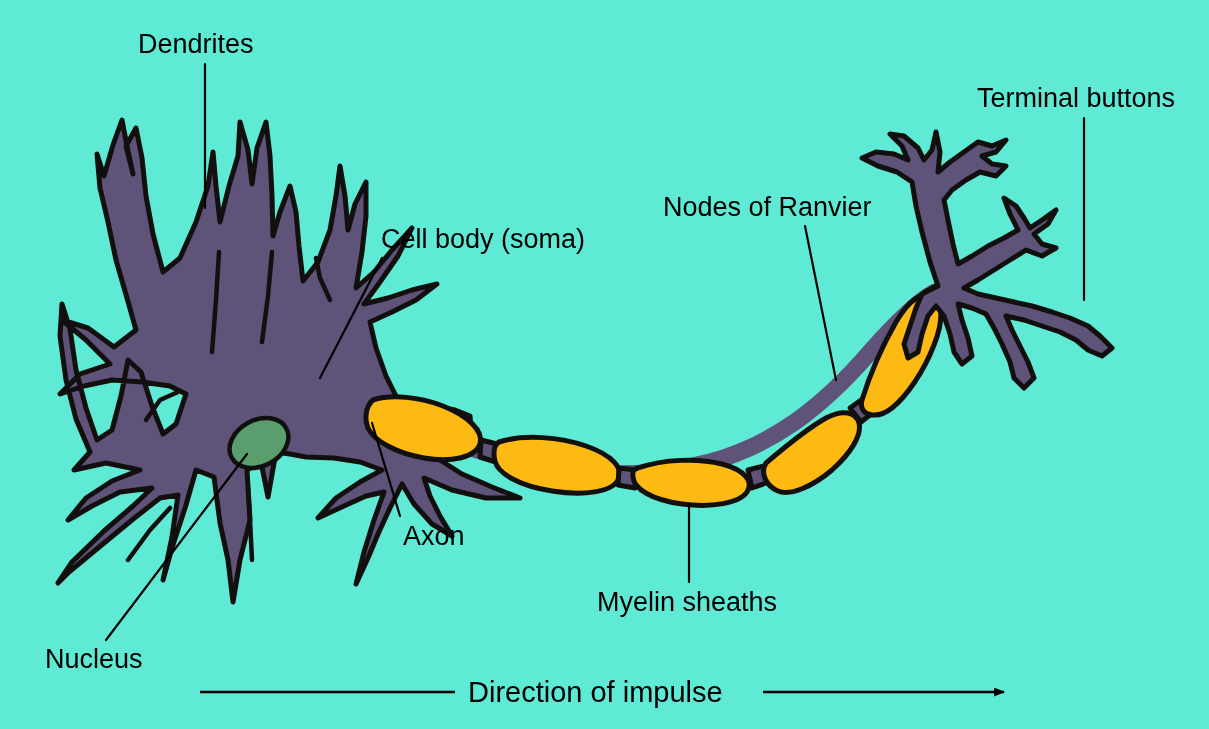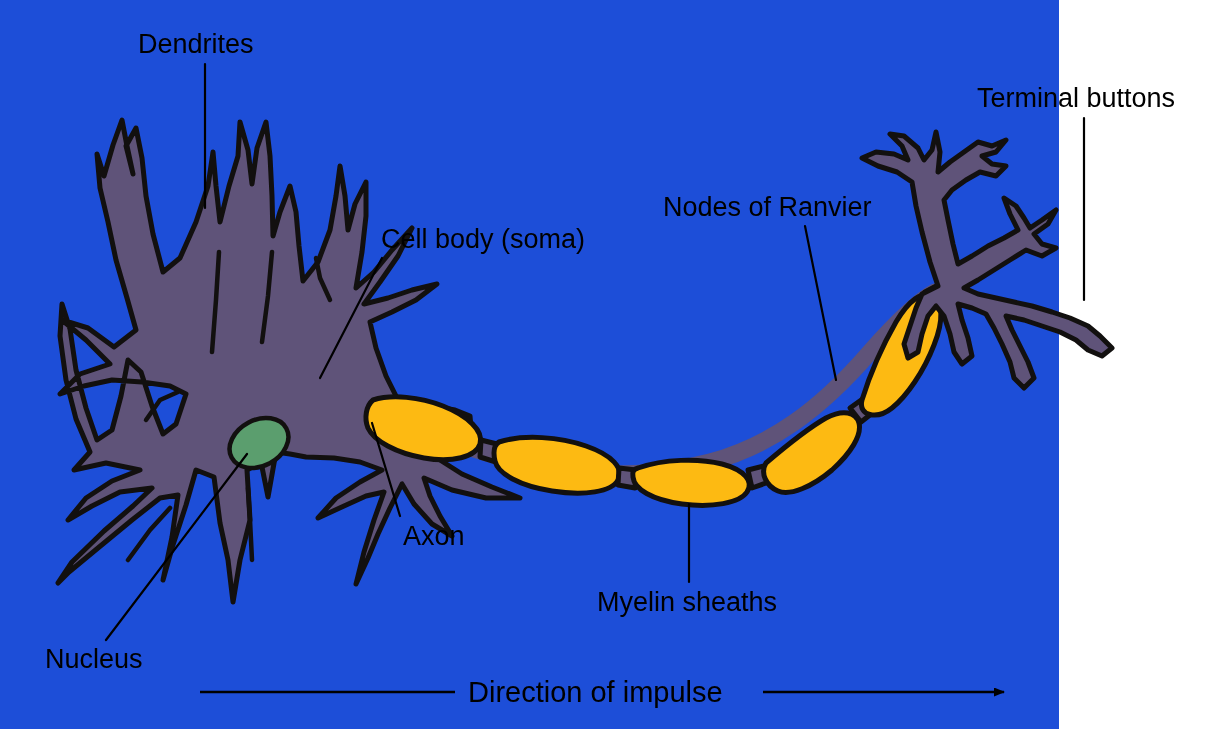--- a/index.html
+++ b/index.html
@@ -9,23 +9,23 @@
     background: #ffffff;
   }
   body {
     width: 1209px;
     height: 729px;
     overflow: hidden;
     font-family: "Liberation Sans", sans-serif;
   }
   #stage {
     position: relative;
-    width: 1059px;
+    width: 1209px;
     height: 729px;
-    background: #1d4ed8;
+    background: #5eead4;
   }
   #diagram {
     position: absolute;
     top: 0;
     left: 0;
     width: 1209px;
     height: 729px;
     display: block;
   }
   .lbl {

